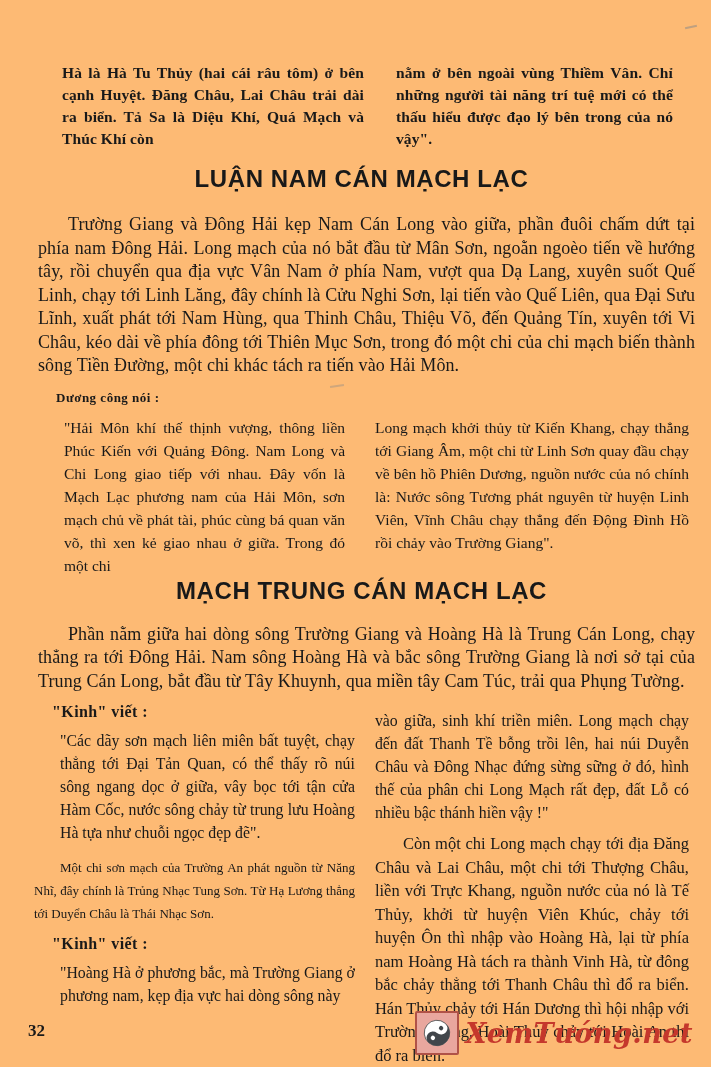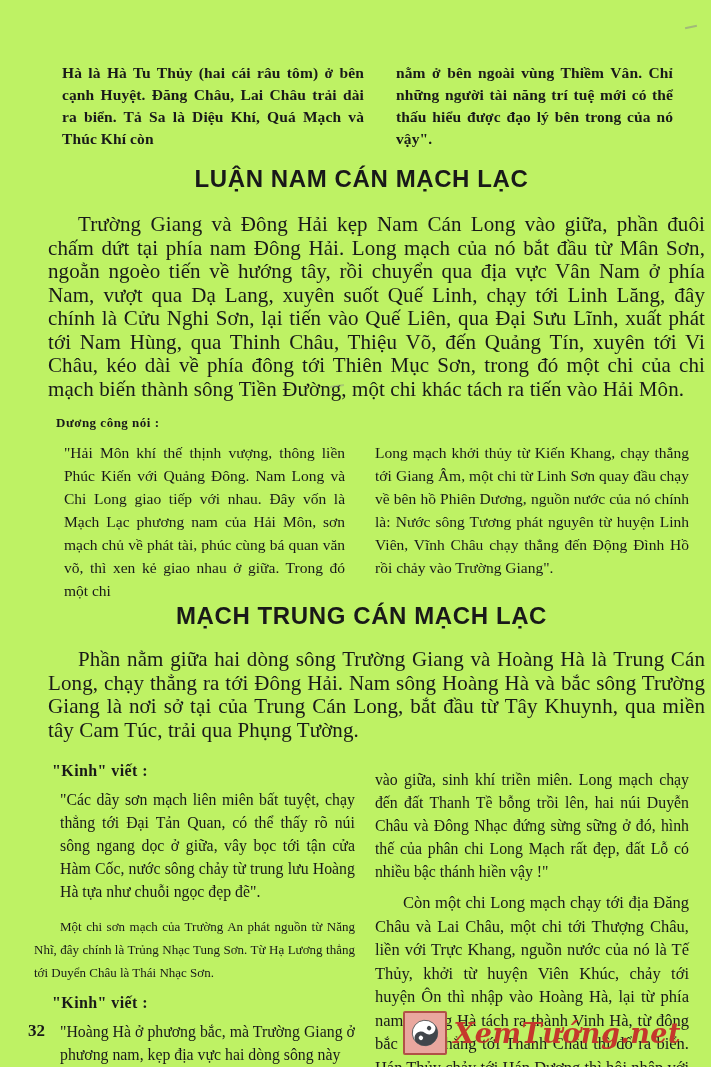--- a/index.html
+++ b/index.html
@@ -6,21 +6,21 @@
   body{
     width:711px;height:1067px;
     background:#f6f6f3;
     font-family:"Liberation Serif","DejaVu Serif",serif;
     color:#191919;
     position:relative;
     overflow:hidden;
   }
   .page{
     position:absolute;inset:0;
-    background:#bef264;
+    background:#fdba74;
     padding:46px 22px 0 34px;
     box-sizing:border-box;
   }
   
   .intro-cols{
     display:flex;gap:32px;
   }
   .intro-col{
     font-size:15.5px;line-height:22px;text-align:justify;
     font-weight:bold;letter-spacing:.1px;
@@ -30,22 +30,22 @@
   
   h1.sec-title{
     font-family:"Liberation Sans","DejaVu Sans",sans-serif;
     font-size:24px;font-weight:bold;letter-spacing:.6px;
     text-align:center;margin:0;
   }
   .title-nam{margin-top:36px;}
   .title-trung{margin-top:34px;}
   
   .para{
-    font-size:21px;line-height:23.5px;text-align:justify;
-    text-indent:30px;margin:14px;letter-spacing:.1px;
+    font-size:18px;line-height:23.5px;text-align:justify;
+    text-indent:30px;margin:4px;letter-spacing:.1px;
   }
   .para-nam{margin-top:20px;width:657px;}
   .para-trung{margin-top:18px;width:657px;}
   .speaker{
     font-size:13px;font-weight:bold;letter-spacing:.5px;
     margin:12px 0 0 22px;
   }
   
   .cols{display:flex;margin-top:10px;}
   .nam-cols .col-left{width:312px;padding-left:30px;box-sizing:border-box;}
@@ -67,21 +67,21 @@
     font-size:13px;line-height:23px;text-align:justify;
     text-indent:26px;margin:12px 0 0 0;
   }
   .col-right .para-top{margin-top:12px;}
   .col-right .para-con{
     font-size:16.5px;line-height:23.5px;text-align:justify;
     text-indent:28px;margin:8px 0 0 0;
   }
   
   .footer{
-    position:absolute;left:28px;right:28px;bottom:8px;height:52px;
+    position:absolute;left:28px;right:16px;bottom:8px;height:52px;
     display:flex;align-items:center;justify-content:space-between;
   }
   .page-num{
     font-size:17px;font-weight:bold;align-self:flex-start;margin-top:14px;
   }
   .watermark{
     display:flex;align-items:center;gap:6px;margin-right:2px;
   }
   .yy-box{
     width:40px;height:40px;border-radius:2px;

